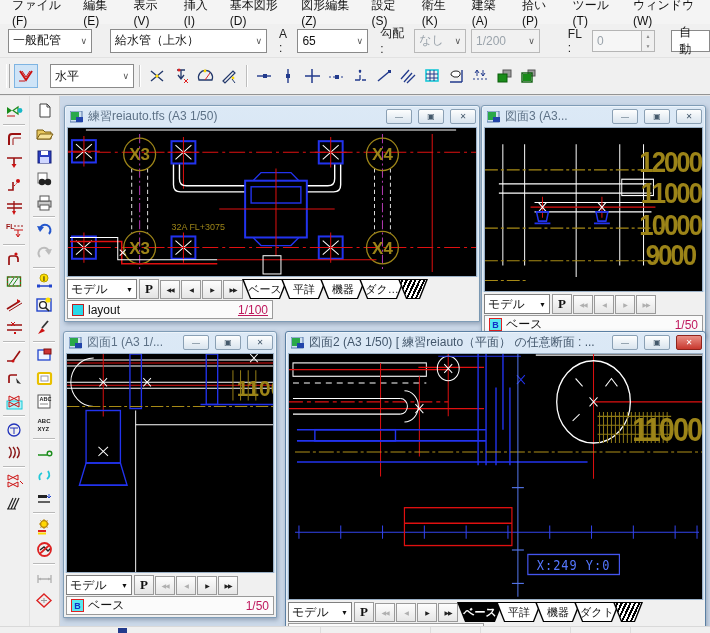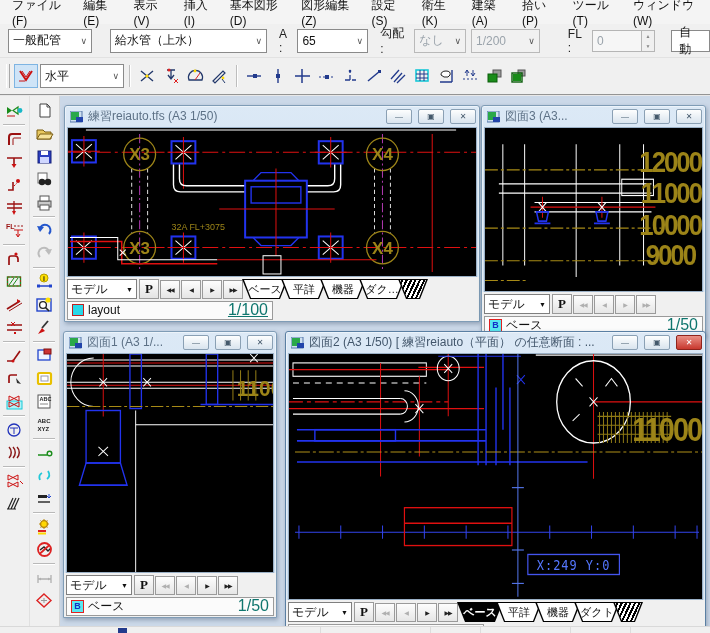--- a/index.html
+++ b/index.html
@@ -53,27 +53,27 @@
   .navbtn.dim{color:#b0b0b0;}
   .tabs{display:flex;align-items:flex-end;height:21px;margin-left:6px;}
   .tab{position:relative;height:20px;min-width:46px;padding:0 10px;margin-left:-7px;
     clip-path:polygon(0 0,100% 0,calc(100% - 8px) 100%,8px 100%);
     background:#000;display:flex;align-items:center;justify-content:center;}
   .tab .inner{position:absolute;inset:1px;clip-path:polygon(1px 0,calc(100% - 1px) 0,calc(100% - 8px) 100%,8px 100%);
     background:#fff;display:flex;align-items:center;justify-content:center;font-size:11px;color:#111;}
   .tab.sel .inner{background:#000;color:#fff;font-weight:bold;}
   .tab.stub{min-width:30px;}
   .tab.stub .inner{background:repeating-linear-gradient(115deg,#fff 0 2px,#000 2px 4px);}
-  .status-row{height:22px;display:flex;align-items:center;background:#f0f0f0;padding:1px 2px;flex:0 0 auto;}
+  .status-row{height:22px;display:flex;align-items:flex-start;background:#f0f0f0;padding:1px 2px;flex:0 0 auto;}
   .layer-field{height:19px;border:1px solid #9a9a9a;background:#fbfbfb;display:flex;align-items:center;padding:0 4px;gap:4px;}
   .b-badge{width:13px;height:13px;border:1px solid #e02020;background:#58e8f0;color:#1330c8;font-size:9px;font-weight:bold;
     display:flex;align-items:center;justify-content:center;}
   .layer-sq{width:12px;height:12px;background:#28d8e8;border:1px solid #c02020;}
   .layer-name{color:#111;font-size:12px;}
-  .layer-scale{margin-left:auto;color:#0f766e;text-decoration:underline;font-size:16px;}
+  .layer-scale{margin-left:auto;color:#be185d;text-decoration:underline;font-size:12px;}
   .floor-tab{height:20px;margin-left:10px;flex:1;max-width:200px;position:relative;
     clip-path:polygon(0 0,100% 0,calc(100% - 12px) 100%,12px 100%);background:#000;}
   .floor-tab .inner{position:absolute;inset:1px;clip-path:polygon(1px 0,calc(100% - 1px) 0,calc(100% - 12px) 100%,12px 100%);
     background:#aeaeae;display:flex;align-items:center;justify-content:center;font-weight:bold;color:#000;font-size:12px;}
   
   .app-status{position:absolute;left:0;bottom:0;width:710px;height:7px;background:#f0f0f0;border-top:1px solid #d9d9d9;}
   .app-status .chip{position:absolute;left:118px;top:1px;width:9px;height:5px;background:#223a8c;}
   .app-status i{position:absolute;top:0;width:1px;height:7px;background:#dcdcdc;}
 </style>
 </head>
@@ -132,21 +132,21 @@
 
 <div class="toolbar3">
   <div class="grip"></div>
   <div class="tbtn active">
     <svg viewBox="0 0 19 18">
       <path d="M3,4 L9,13 L15,4" stroke="#cc1111" stroke-width="2" fill="none"></path>
       <path d="M5,4 L9,10 L13,4" stroke="#cc1111" stroke-width="1" fill="none"></path>
       <line x1="2" y1="14" x2="8" y2="14" stroke="#cc1111"></line>
     </svg>
   </div>
-  <div class="combo" style="width:84px;margin-left:2px">
+  <div class="combo" style="width:84px;margin-left:12px">
     <span>水平</span>
     <span class="arr">∨</span>
   </div>
   <div class="tsep"></div>
   <div class="tbtn">
     <svg viewBox="0 0 19 18">
       <path d="M3,4 L15,14 M15,4 L3,14" stroke="#22386b" stroke-width="1.4"></path>
       <circle cx="9" cy="9" r="1.6" fill="#ffd800"></circle>
     </svg>
   </div>

